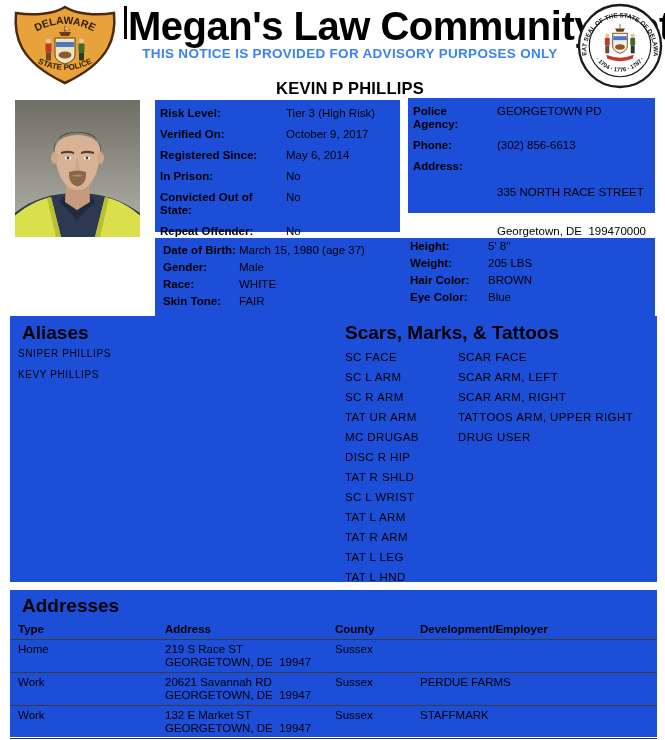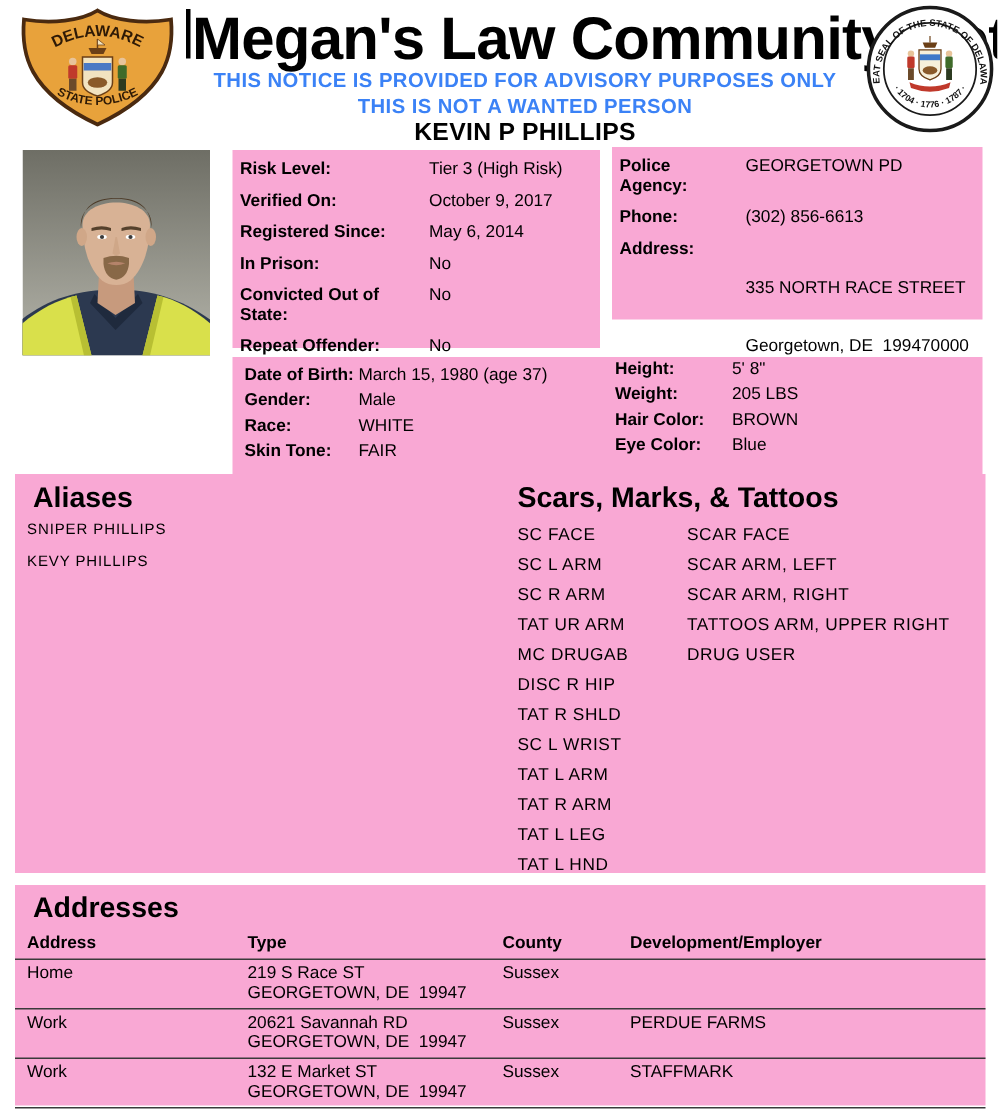--- a/index.html
+++ b/index.html
@@ -1,19 +1,19 @@
 <!DOCTYPE html>
 <html><head>
 <meta charset="utf-8">
 <style>
   * { margin:0; padding:0; box-sizing:border-box; }
   html,body { background:#fff; font-family:"Liberation Sans", sans-serif; color:#000; }
   .page { position:relative; width:665px; height:740px; background:#fff; overflow:hidden; }
   .abs { position:absolute; }
-  .panel { position:absolute; background:#f9a8d4; }
+  .panel { position:absolute; background:#1d4ed8; }
 
   
   .title { position:absolute; left:128px; top:4px; width:444px; text-align:center;
            font-size:40px; font-weight:bold; letter-spacing:-0.5px; white-space:nowrap; }
   .cursor-bar { position:absolute; left:124px; top:6px; width:3px; height:33px; background:#000; }
   .advisory { position:absolute; left:110px; top:45px; width:480px; text-align:center;
               color:#3b82f6; font-weight:bold; font-size:13.5px; line-height:17px; letter-spacing:.3px; }
   .offender-name { position:absolute; left:110px; top:79px; width:480px; text-align:center;
                    font-size:16.5px; font-weight:bold; letter-spacing:.2px; }
 
@@ -80,21 +80,20 @@
       </text>
     </svg>
   </div>
 
   <div class="cursor-bar"></div>
 
   <div class="title">Megan's Law Community Notice</div>
 
   <div class="advisory">
     <div>THIS NOTICE IS PROVIDED FOR ADVISORY PURPOSES ONLY</div>
-    <div>THIS IS NOT A WANTED PERSON</div>
   </div>
 
   <div class="offender-name">KEVIN P PHILLIPS</div>
 
   <div class="abs" style="left:577px; top:2px; width:86px; height:88px;">
     <svg viewBox="0 0 88 88" width="86" height="88">
       <circle cx="44" cy="44" r="42" fill="#ffffff" stroke="#1a1a1a" stroke-width="2.4"></circle>
       <circle cx="44" cy="44" r="31.5" fill="#ffffff" stroke="#1a1a1a" stroke-width="1.2"></circle>
       <path id="sealArcTop" d="M10,55 A 34.5,34.5 0 1 1 78,55" fill="none"></path>
       <text font-size="6.4" font-weight="bold" fill="#111">
@@ -253,22 +252,22 @@
         <div></div>
       </div>
     </div>
   </div>
 
   <div class="panel" style="left:10px; top:590px; width:647px; height:147px;">
     <div class="section-heading" style="padding:5px 0 0 12px;">Addresses</div>
 
     <div class="addr-table">
       <div class="addr-row addr-head">
+        <div>Type</div>
         <div>Address</div>
-        <div>Type</div>
         <div>County</div>
         <div>Development/Employer</div>
       </div>
 
       <div class="addr-row">
         <div>Home</div>
         <div>
           <div class="v">219 S Race ST</div>
           <div class="v">GEORGETOWN, DE  19947</div>
         </div>

